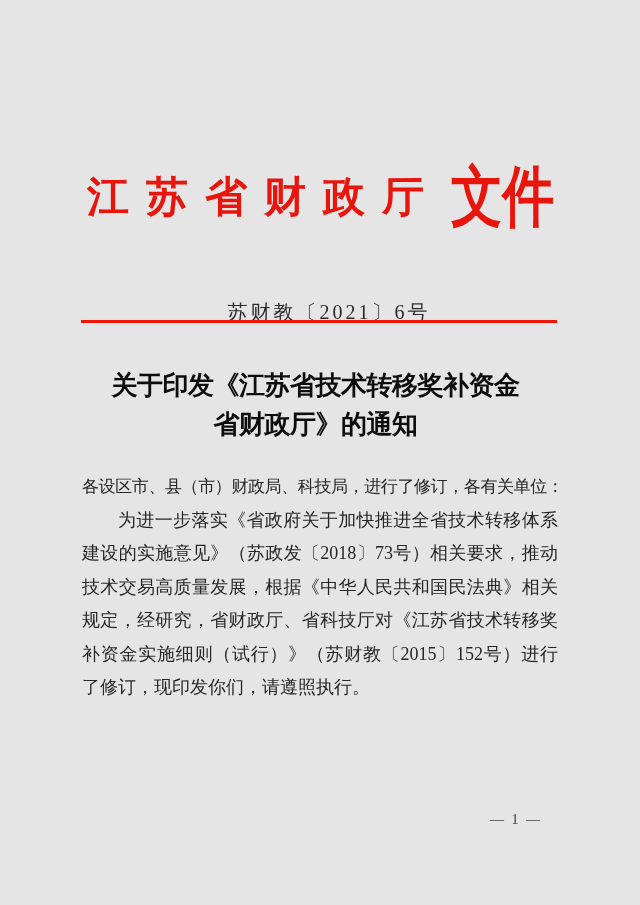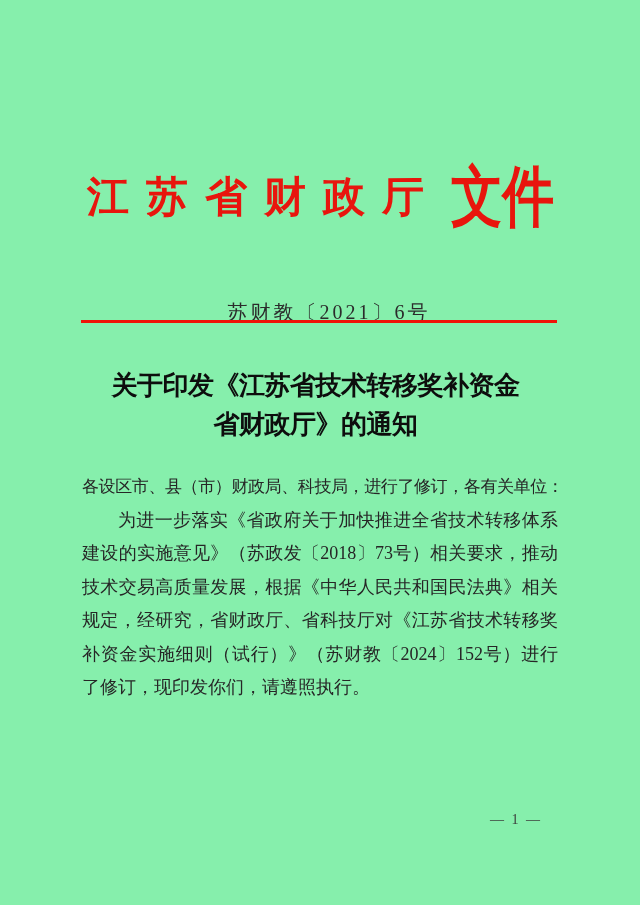--- a/index.html
+++ b/index.html
@@ -5,21 +5,21 @@
   html, body {
     margin: 0;
     padding: 0;
     background: #ffffff;
   }
   .page {
     position: relative;
     width: 640px;
     height: 905px;
     margin: 0 auto;
-    background: #86efac;
+    background: #e5e5e5;
     overflow: hidden;
     font-family: "Liberation Serif", "DejaVu Serif", serif;
     color: #262626;
   }
 
   
   .letterhead {
     position: absolute;
     top: 164px;
     left: 87px;
@@ -136,18 +136,18 @@
 
   <div class="red-divider"></div>
 
   <div class="doc-title">
     <div>关于印发《江苏省技术转移奖补资金</div>
     <div>省财政厅》的通知</div>
   </div>
 
   <div class="doc-body">
     <div class="salutation">各设区市、县（市）财政局、科技局，进行了修订，各有关单位：</div>
-    <p class="body-paragraph">为进一步落实《省政府关于加快推进全省技术转移体系建设的实施意见》（苏政发〔2018〕73号）相关要求，推动技术交易高质量发展，根据《中华人民共和国民法典》相关规定，经研究，省财政厅、省科技厅对《江苏省技术转移奖补资金实施细则（试行）》（苏财教〔2024〕152号）进行了修订，现印发你们，请遵照执行。</p>
+    <p class="body-paragraph">为进一步落实《省政府关于加快推进全省技术转移体系建设的实施意见》（苏政发〔2018〕73号）相关要求，推动技术交易高质量发展，根据《中华人民共和国民法典》相关规定，经研究，省财政厅、省科技厅对《江苏省技术转移奖补资金实施细则（试行）》（苏财教〔2015〕152号）进行了修订，现印发你们，请遵照执行。</p>
   </div>
 
   <div class="page-number">— 1 —</div>
 
 </div>
 
 </body></html>

